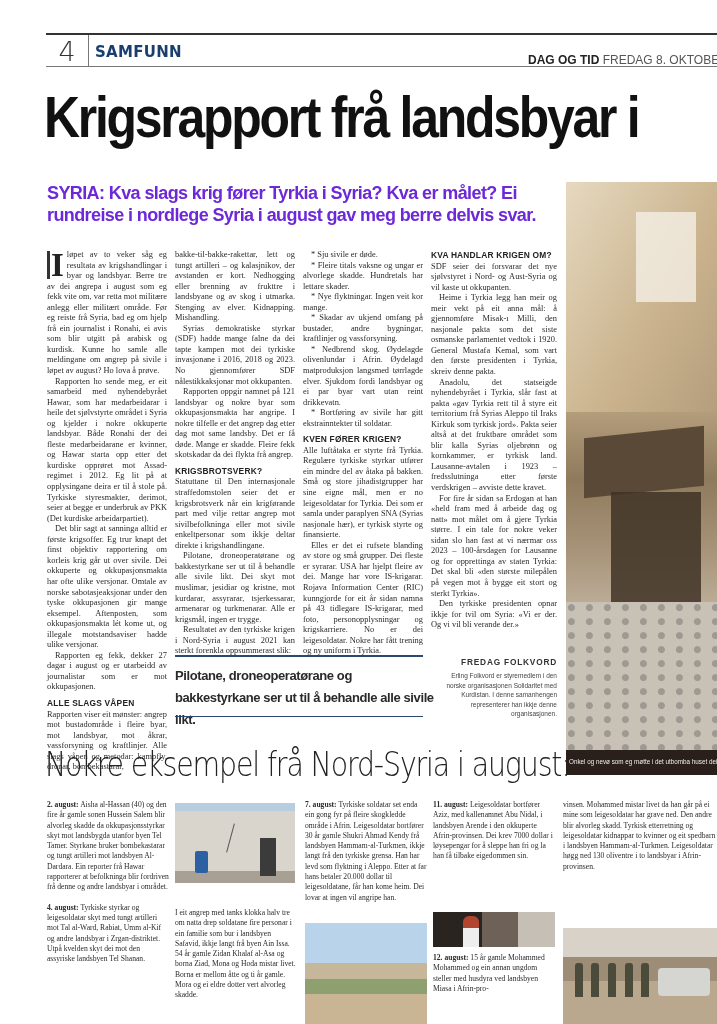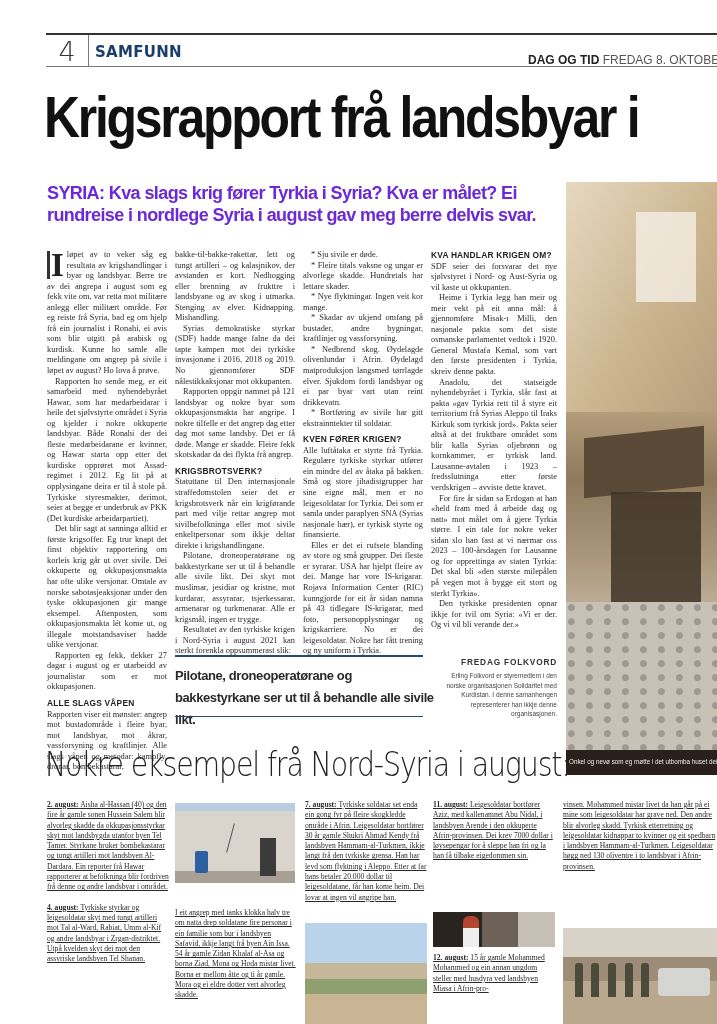--- a/index.html
+++ b/index.html
@@ -42,21 +42,21 @@
   .quote-top { position: absolute; left: 175px; top: 655px; width: 248px; height: 2px; background: #2b4a70; }
   .quote { position: absolute; left: 175px; top: 665px; width: 260px; font-family: "Liberation Sans", sans-serif; font-weight: bold; font-size: 13px; line-height: 22px; color: #2a2a2a; letter-spacing: -0.4px; }
   .quote-bot { position: absolute; left: 175px; top: 716px; width: 248px; height: 1px; background: #2b4a70; }
 
   .byline { position: absolute; left: 431px; top: 657px; width: 126px; text-align: right; font-family: "Liberation Sans", sans-serif; font-weight: bold; font-size: 8.3px; letter-spacing: 0.8px; color: #333; }
   .bio { position: absolute; left: 431px; top: 671px; width: 126px; text-align: right; font-family: "Liberation Sans", sans-serif; font-size: 6.5px; line-height: 9.5px; color: #444; }
 
   .sub-head { position: absolute; left: 45px; top: 745px; font-family: "DejaVu Sans", sans-serif; font-weight: 200; font-size: 33px; letter-spacing: -1.3px; color: #222; white-space: nowrap; transform: scaleX(0.86); transform-origin: left top; }
 
   .ex { position: absolute; font-size: 7.6px; line-height: 10.3px; color: #2a2a2a; }
-  .ex p { margin-bottom: 10px; text-decoration: underline; }
+  .ex p { margin-bottom: 10px; }
   .ex b { font-weight: bold; }
   .e1 { left: 47px; top: 800px; width: 122px; }
   .e2 { left: 175px; top: 908px; width: 122px; }
   .e3 { left: 305px; top: 800px; width: 122px; }
   .e4 { left: 433px; top: 800px; width: 122px; }
   .e5 { left: 433px; top: 953px; width: 122px; }
   .e6 { left: 563px; top: 800px; width: 154px; }
 
   .img-house { position: absolute; left: 175px; top: 803px; width: 120px; height: 80px; overflow: hidden; background: linear-gradient(180deg, #b9cde0 0 10%, #d9d5cc 10% 85%, #a8a095 85%); }
   .img-house .barrel { position:absolute; left:20px; top:48px; width:13px; height:22px; background:#2d5fa3; border-radius:2px; }
@@ -96,21 +96,21 @@
   <p class="first"><span class="dropcap">I</span><span>løpet av to veker såg eg resultata av krigshandlingar i byar og landsbyar. Berre tre av dei angrepa i august som eg fekk vite om, var retta mot militære anlegg eller militært område. Før eg reiste frå Syria, bad eg om hjelp frå ein journalist i Ronahi, ei avis som blir utgitt på arabisk og kurdisk. Kunne ho samle alle meldingane om angrep på sivile i løpet av august? Ho lova å prøve.</span></p>
   <p>Rapporten ho sende meg, er eit samarbeid med nyhendebyrået Hawar, som har medarbeidarar i heile det sjølvstyrte området i Syria og kjelder i nokre okkuperte landsbyar. Både Ronahi der dei fleste medarbeidarane er kvinner, og Hawar starta opp etter det kurdiske opprøret mot Assad-regimet i 2012. Eg lit på at opplysingane deira er til å stole på. Tyrkiske styresmakter, derimot, seier at begge er underbruk av PKK (Det kurdiske arbeidarpartiet).</p>
   <p>Det blir sagt at sanninga alltid er første krigsoffer. Eg trur knapt det finst objektiv rapportering om korleis krig går ut over sivile. Dei okkuperte og okkupasjonsmakta har ofte ulike versjonar. Omtale av norske sabotasjeaksjonar under den tyske okkupasjonen gir mange eksempel. Aftenposten, som okkupasjonsmakta lét kome ut, og illegale motstandsaviser hadde ulike versjonar.</p>
   <p>Rapporten eg fekk, dekker 27 dagar i august og er utarbeidd av journalistar som er mot okkupasjonen.</p>
   <h4>ALLE SLAGS VÅPEN</h4>
   <p class="first">Rapporten viser eit mønster: angrep mot bustadområde i fleire byar, mot landsbyar, mot åkrar, vassforsyning og kraftlinjer. Alle slags våpen og metodar: kampfly, dronar, bombekastarar,</p>
 </div>
 
 <div class="col c2">
   <p class="first">bakke-til-bakke-rakettar, lett og tungt artilleri – og kalasjnikov, der avstanden er kort. Nedhogging eller brenning av frukttre i landsbyane og av skog i utmarka. Stenging av elver. Kidnapping. Mishandling.</p>
-  <p>Syrias demokratiske styrkar (SDF) hadde mange falne da dei tapte kampen mot dei tyrkiske invasjonane i 2016, 2018 og 2019. No gjennomfører SDF nålestikkaksjonar mot okkupanten.</p>
+  <p>Syrias demokratiske styrkar (SDF) hadde mange falne da dei tapte kampen mot dei tyrkiske invasjonane i 2016, 2018 og 2023. No gjennomfører SDF nålestikkaksjonar mot okkupanten.</p>
   <p>Rapporten oppgir namnet på 121 landsbyar og nokre byar som okkupasjonsmakta har angripe. I nokre tilfelle er det angrep dag etter dag mot same landsby. Det er få døde. Mange er skadde. Fleire fekk skotskadar da dei flykta frå angrep.</p>
   <h4>KRIGSBROTSVERK?</h4>
   <p class="first">Statuttane til Den internasjonale straffedomstolen seier det er krigsbrotsverk når ein krigførande part med vilje rettar angrep mot sivilbefolkninga eller mot sivile enkeltpersonar som ikkje deltar direkte i krigshandlingane.</p>
   <p>Pilotane, droneoperatørane og bakkestyrkane ser ut til å behandle alle sivile likt. Dei skyt mot muslimar, jesidiar og kristne, mot kurdarar, assyrarar, tsjerkessarar, armenarar og turkmenarar. Alle er krigsmål, ingen er trygge.</p>
   <p>Resultatet av den tyrkiske krigen i Nord-Syria i august 2021 kan sterkt forenkla oppsummerast slik:</p>
 </div>
 
 <div class="col c3">
   <p>* Sju sivile er døde.</p>
   <p>* Fleire titals vaksne og ungar er alvorlege skadde. Hundretals har lettare skader.</p>

